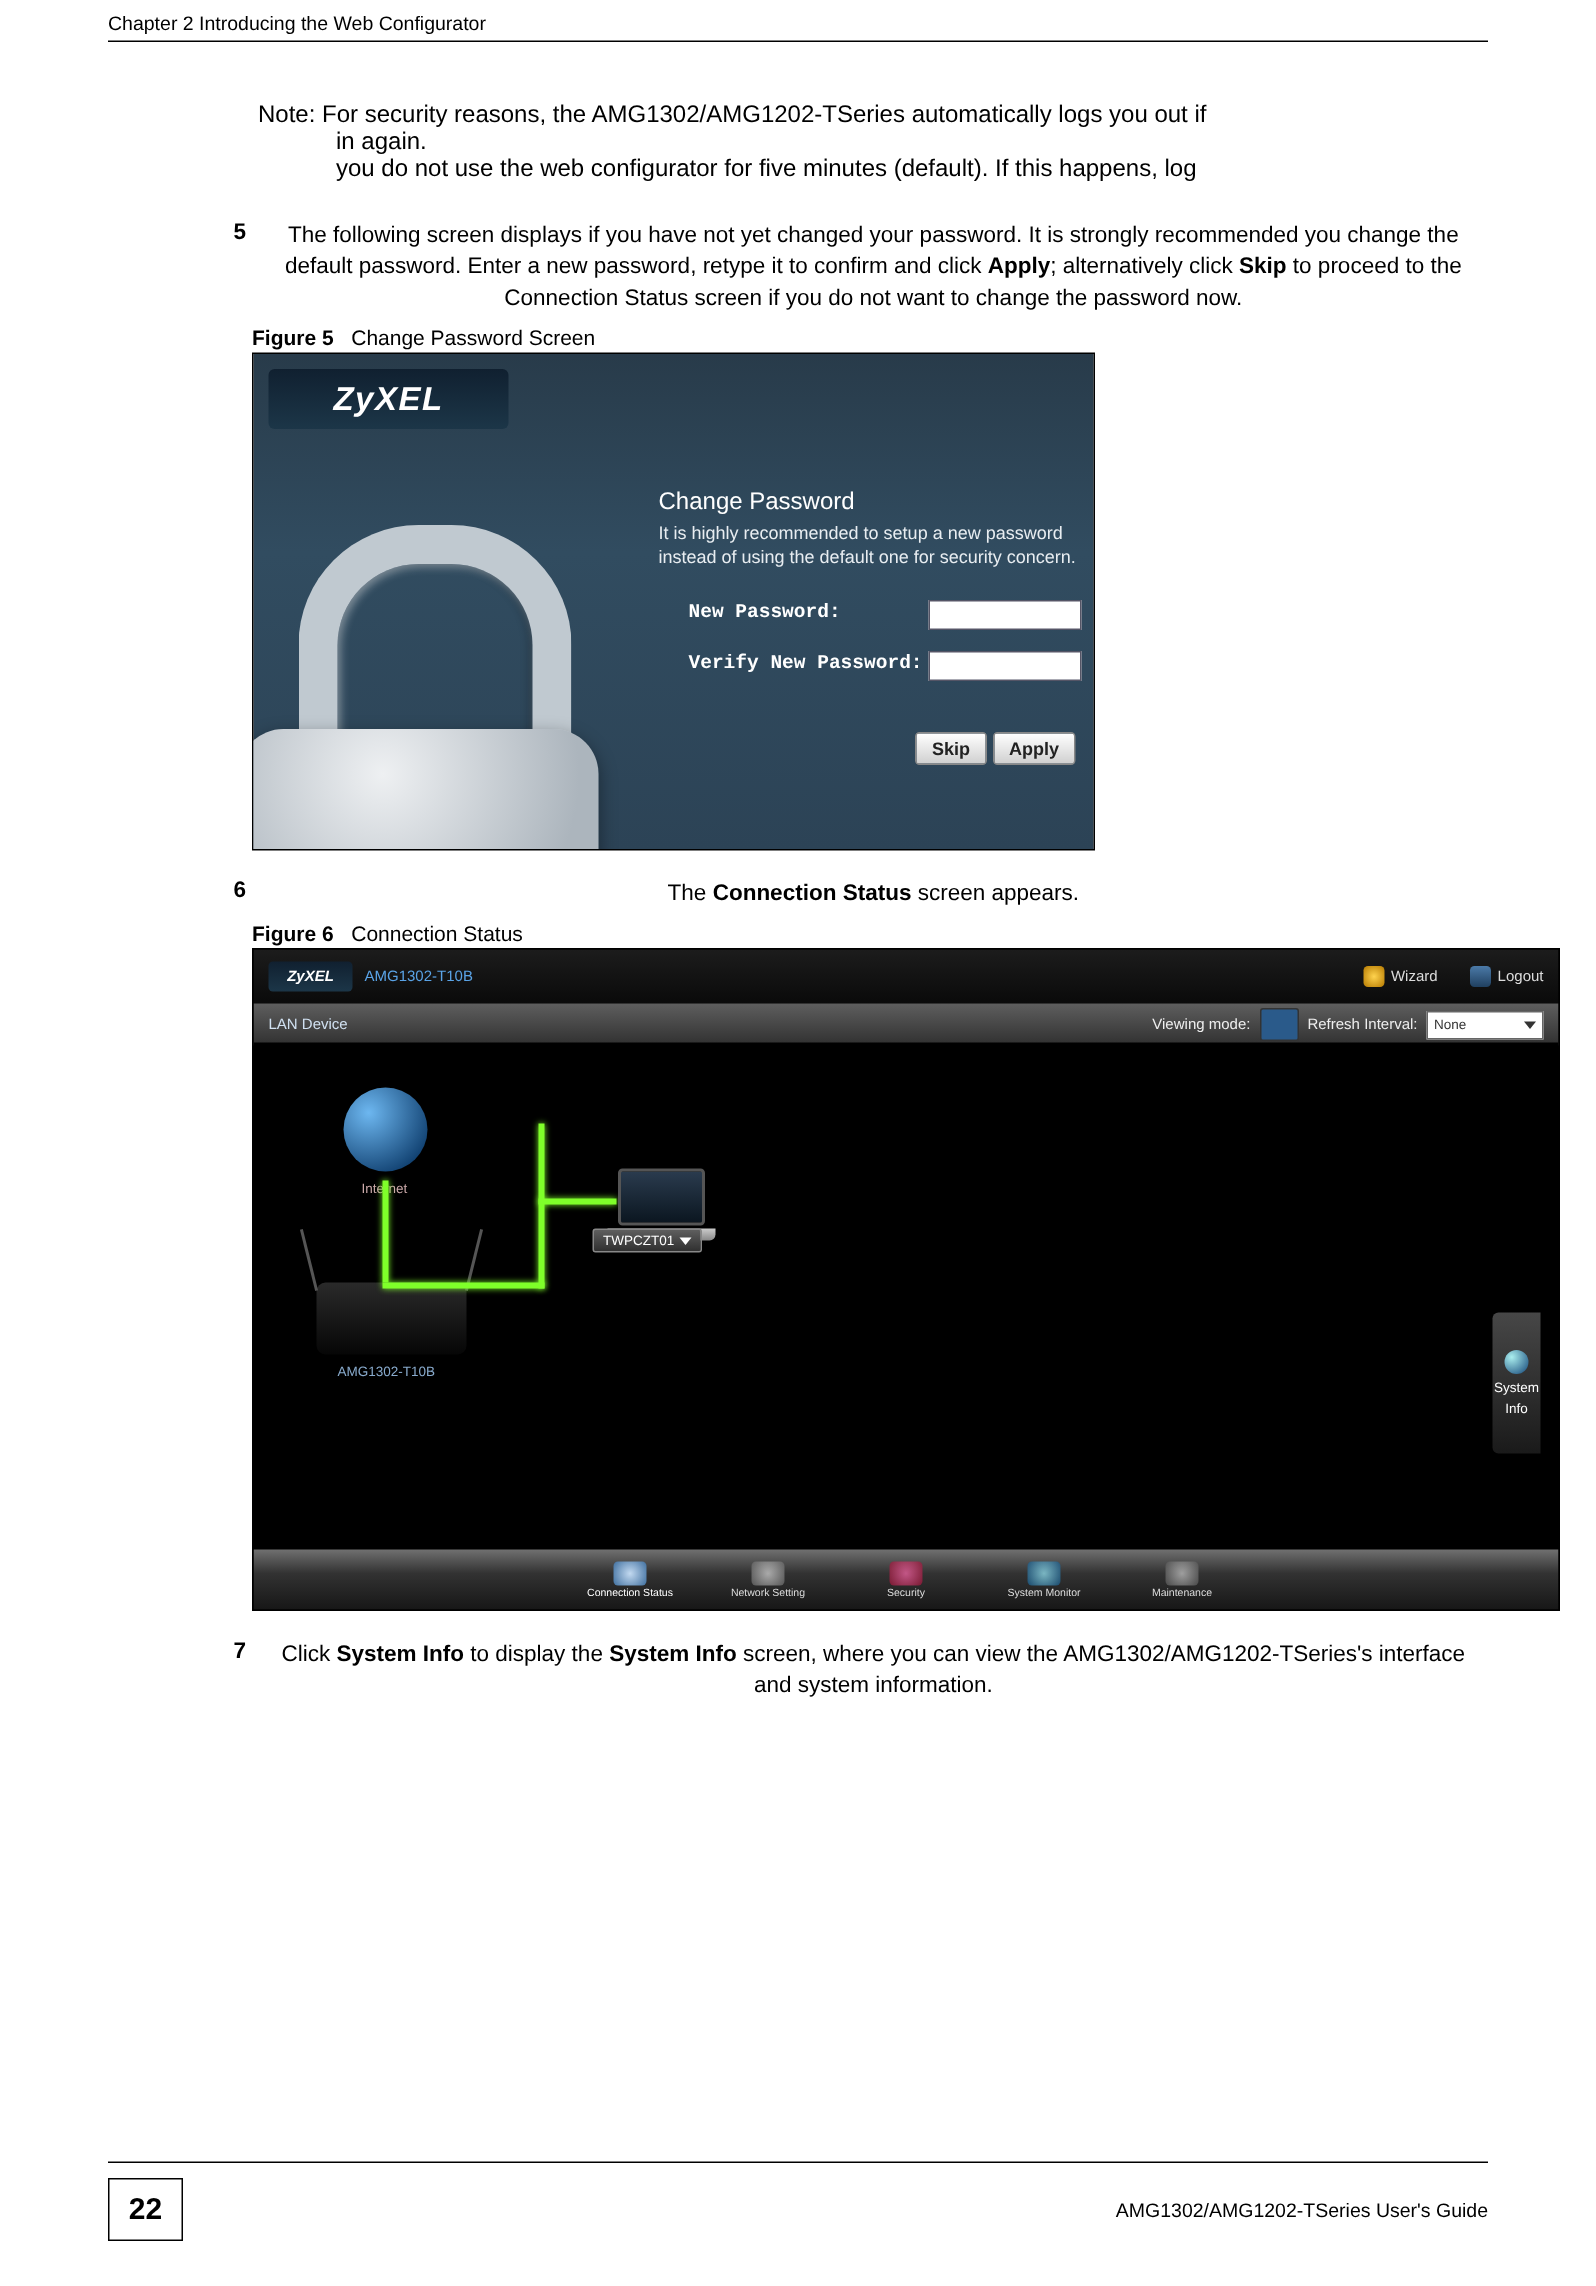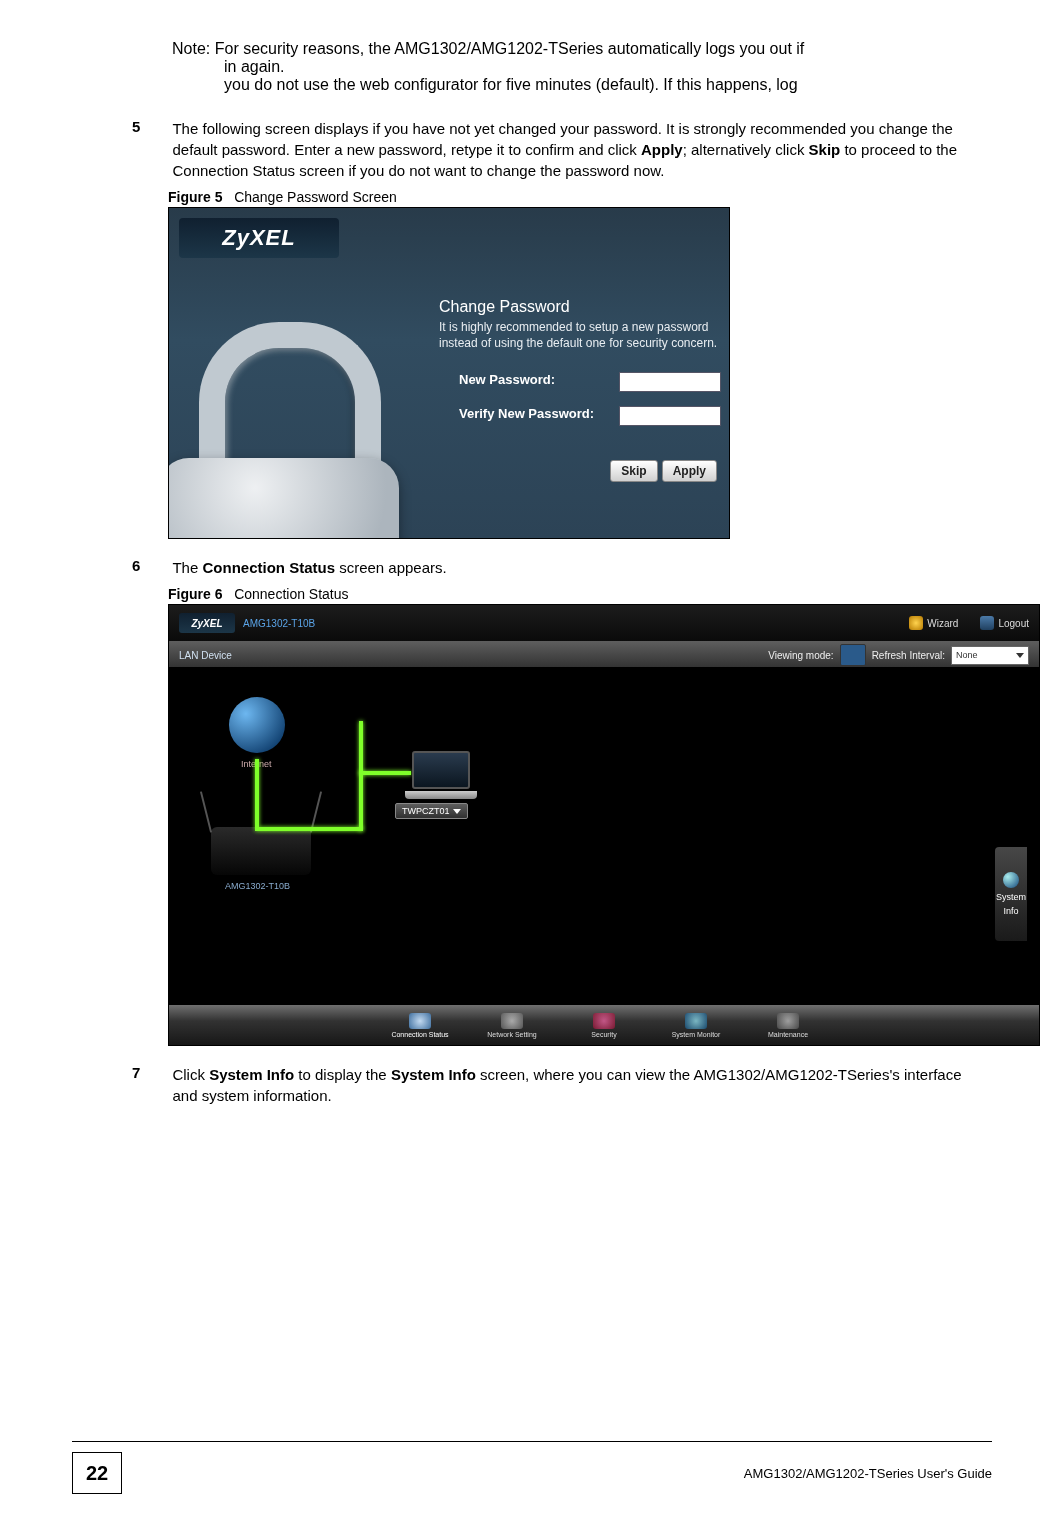--- a/index.html
+++ b/index.html
@@ -22,20 +22,21 @@
   }
   .note {
     margin: 40px 0 24px 100px;
     font-size: 16px;
   }
   .note-prefix { display: inline; }
   .note-body { display: inline; }
   .note-cont { display: block; padding-left: 52px; }
   .list-block {
     margin: 18px 0 8px 60px;
+    text-align: center;
   }
   .list-num {
     display: inline-block;
     width: 36px;
     vertical-align: top;
     font-size: 15px;
     font-weight: bold;
   }
   .list-text {
     display: inline-block;
@@ -120,20 +121,21 @@
     font-size: 12px;
     width: 280px;
     line-height: 1.3;
   }
   .cp-row {
     position: absolute;
     left: 290px;
     color: #fff;
     font-size: 13px;
     font-weight: bold;
+    font-family: Liberation Mono, monospace;
   }
   .cp-row1 { top: 164px; }
   .cp-row2 { top: 198px; }
   .cp-input {
     position: absolute;
     width: 100px;
     height: 18px;
     background: #fff;
     border: 1px solid #556;
     left: 450px;
@@ -289,21 +291,21 @@
     margin: 0 auto;
   }
   .lap-base {
     width: 72px; height: 8px;
     background: linear-gradient(#ccc, #888);
     border-radius: 0 0 4px 4px;
     margin-top: 2px;
   }
   .lap-tag {
     position: absolute;
-    left: 226px; top: 136px;
+    left: 226px; top: 124px;
     background: linear-gradient(#5e5e5e, #303030);
     color: #fff;
     border: 1px solid #888;
     border-radius: 2px;
     font-size: 9px;
     padding: 2px 6px;
     display: flex;
     align-items: center;
     gap: 3px;
   }
@@ -392,20 +394,23 @@
   }
   .footer-right {
     margin-left: auto;
     font-size: 13px;
   }
 </style>
 </head>
 <body>
 
 <div class="page">
+  <div class="header">
+    <span>Chapter 2 Introducing the Web Configurator</span>
+  </div>
 
   <div class="note">
     <span class="note-prefix">Note:</span>
     <span class="note-body">For security reasons, the AMG1302/AMG1202-TSeries automatically logs you out if</span>
     <span class="note-cont">in again.</span>
     <span class="note-cont">you do not use the web configurator for five minutes (default). If this happens, log</span>
   </div>
 
   <div class="list-block">
     <span class="list-num">5</span>

